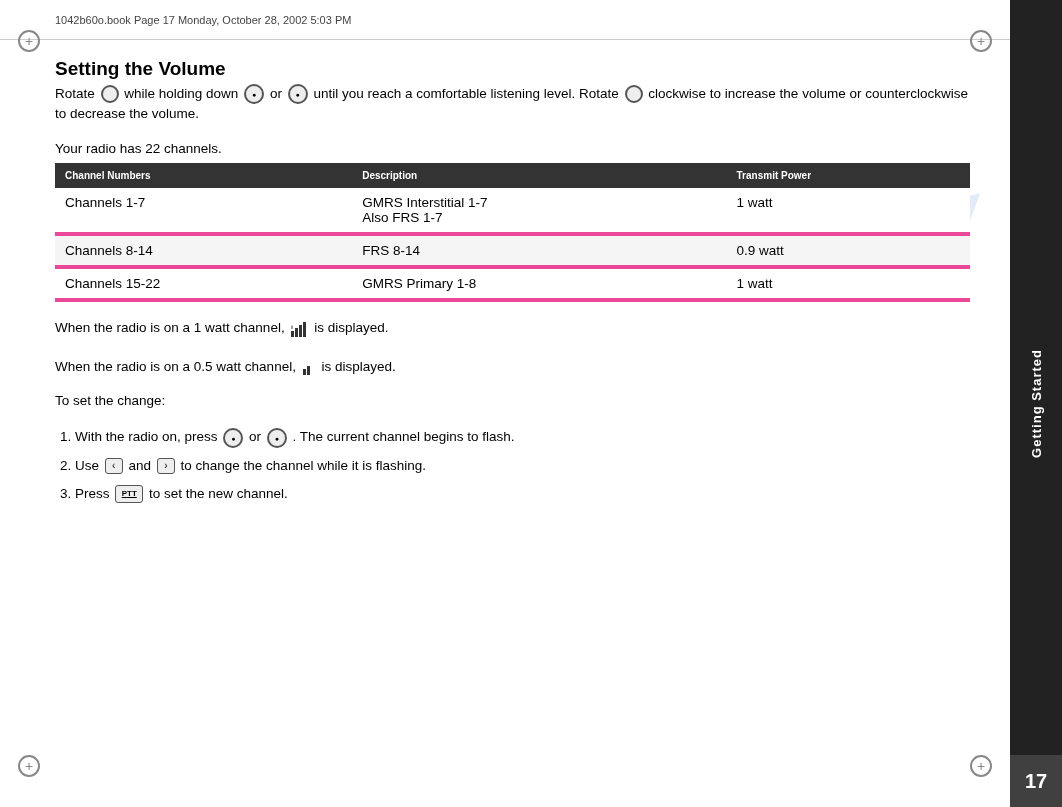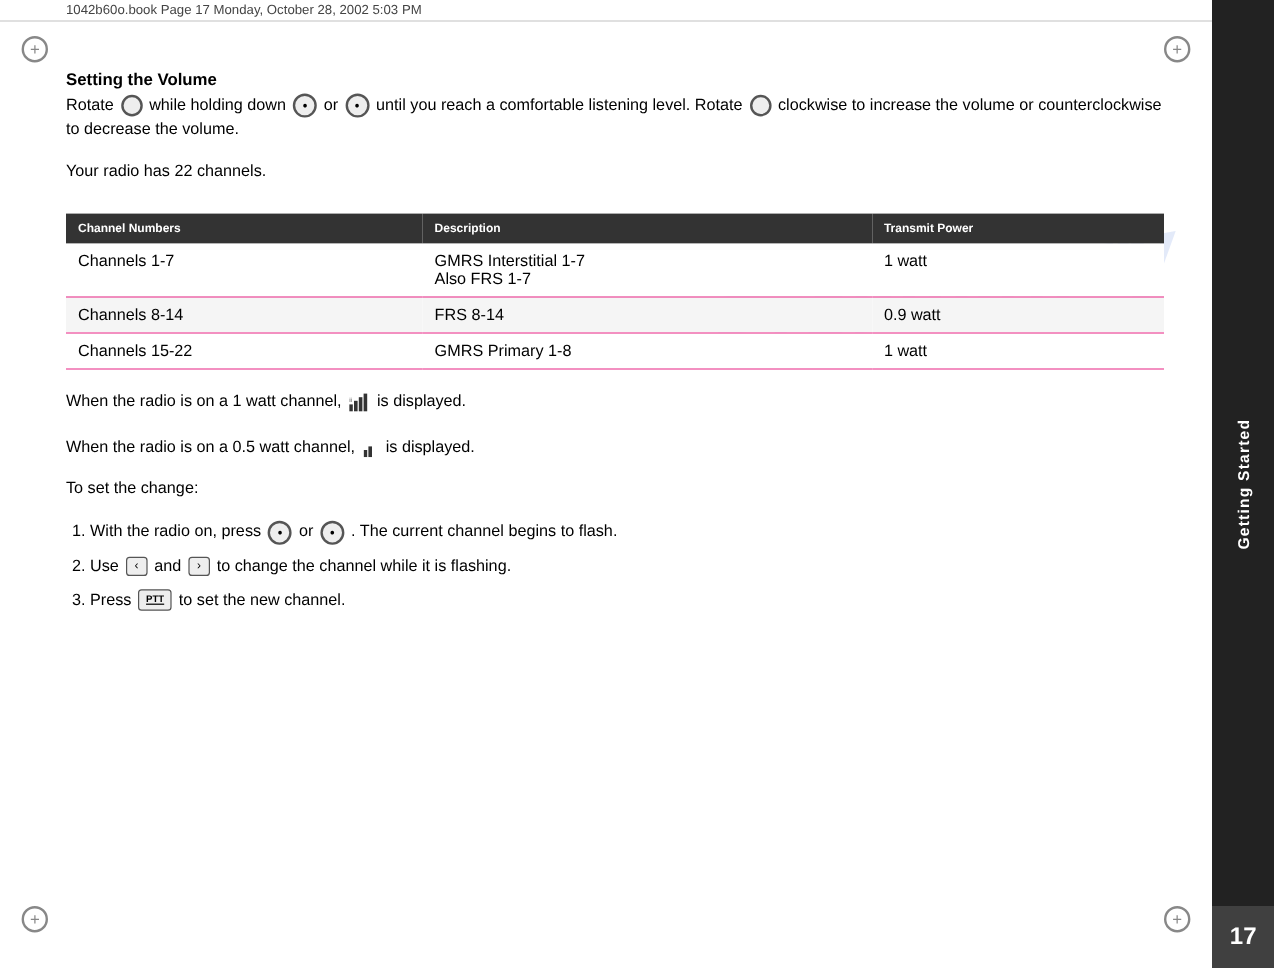--- a/index.html
+++ b/index.html
@@ -65,21 +65,21 @@
       bottom: 0;
       padding: 28px 40px 20px 55px;
     }
 
     
     .top-bar {
       position: absolute;
       top: 0;
       left: 0;
       right: 52px;
-      height: 18px;
+      height: 40px;
       border-bottom: 1px solid #ccc;
       display: flex;
       align-items: center;
       padding: 0 55px;
       font-size: 11px;
       color: #444;
     }
 
     
     .corner-dot {
@@ -104,21 +104,21 @@
     .corner-bl { bottom: 30px; left: 18px; }
     .corner-br { bottom: 30px; right: 70px; }
 
     
     .content-area {
       margin-top: 30px;
     }
 
     .section-title {
       font-weight: bold;
-      font-size: 14px;
+      font-size: 19px;
       margin-bottom: 4px;
     }
 
     .body-text {
       font-size: 13.5px;
       line-height: 1.5;
       margin-bottom: 14px;
     }
 
     
@@ -135,21 +135,21 @@
     }
 
     .channel-table thead th {
       padding: 7px 10px;
       text-align: left;
       font-weight: bold;
       font-size: 10px;
     }
 
     .channel-table tbody tr {
-      border-bottom: 1px solid #ec4899;
+      border-bottom: 4px solid #ec4899;
     }
 
     .channel-table tbody tr:nth-child(odd) {
       background: #fff;
     }
 
     .channel-table tbody tr:nth-child(even) {
       background: #f5f5f5;
     }
 
@@ -214,21 +214,21 @@
       <span style="display:inline-block;width:18px;height:18px;border:2px solid #555;border-radius:50%;vertical-align:middle;background:#eee;margin:0 2px;"></span>
       while holding down
       <span style="display:inline-block;width:20px;height:20px;border:2px solid #555;border-radius:50%;vertical-align:middle;background:#eee;margin:0 2px;font-size:7px;text-align:center;line-height:18px;font-weight:bold;">●</span>
       or
       <span style="display:inline-block;width:20px;height:20px;border:2px solid #555;border-radius:50%;vertical-align:middle;background:#eee;margin:0 2px;font-size:7px;text-align:center;line-height:18px;font-weight:bold;">●</span>
       until you reach a comfortable listening level. Rotate
       <span style="display:inline-block;width:18px;height:18px;border:2px solid #555;border-radius:50%;vertical-align:middle;background:#eee;margin:0 2px;"></span>
       clockwise to increase the volume or counterclockwise to decrease the volume.
     </div>
 
-    <div class="body-text" style="margin-bottom:25px;">Your radio has 22 channels.</div>
+    <div class="body-text" style="margin-bottom:4px;">Your radio has 22 channels.</div>
 
     <table class="channel-table">
       <thead>
         <tr>
           <th>Channel Numbers</th>
           <th>Description</th>
           <th>Transmit Power</th>
         </tr>
       </thead>
       <tbody>

